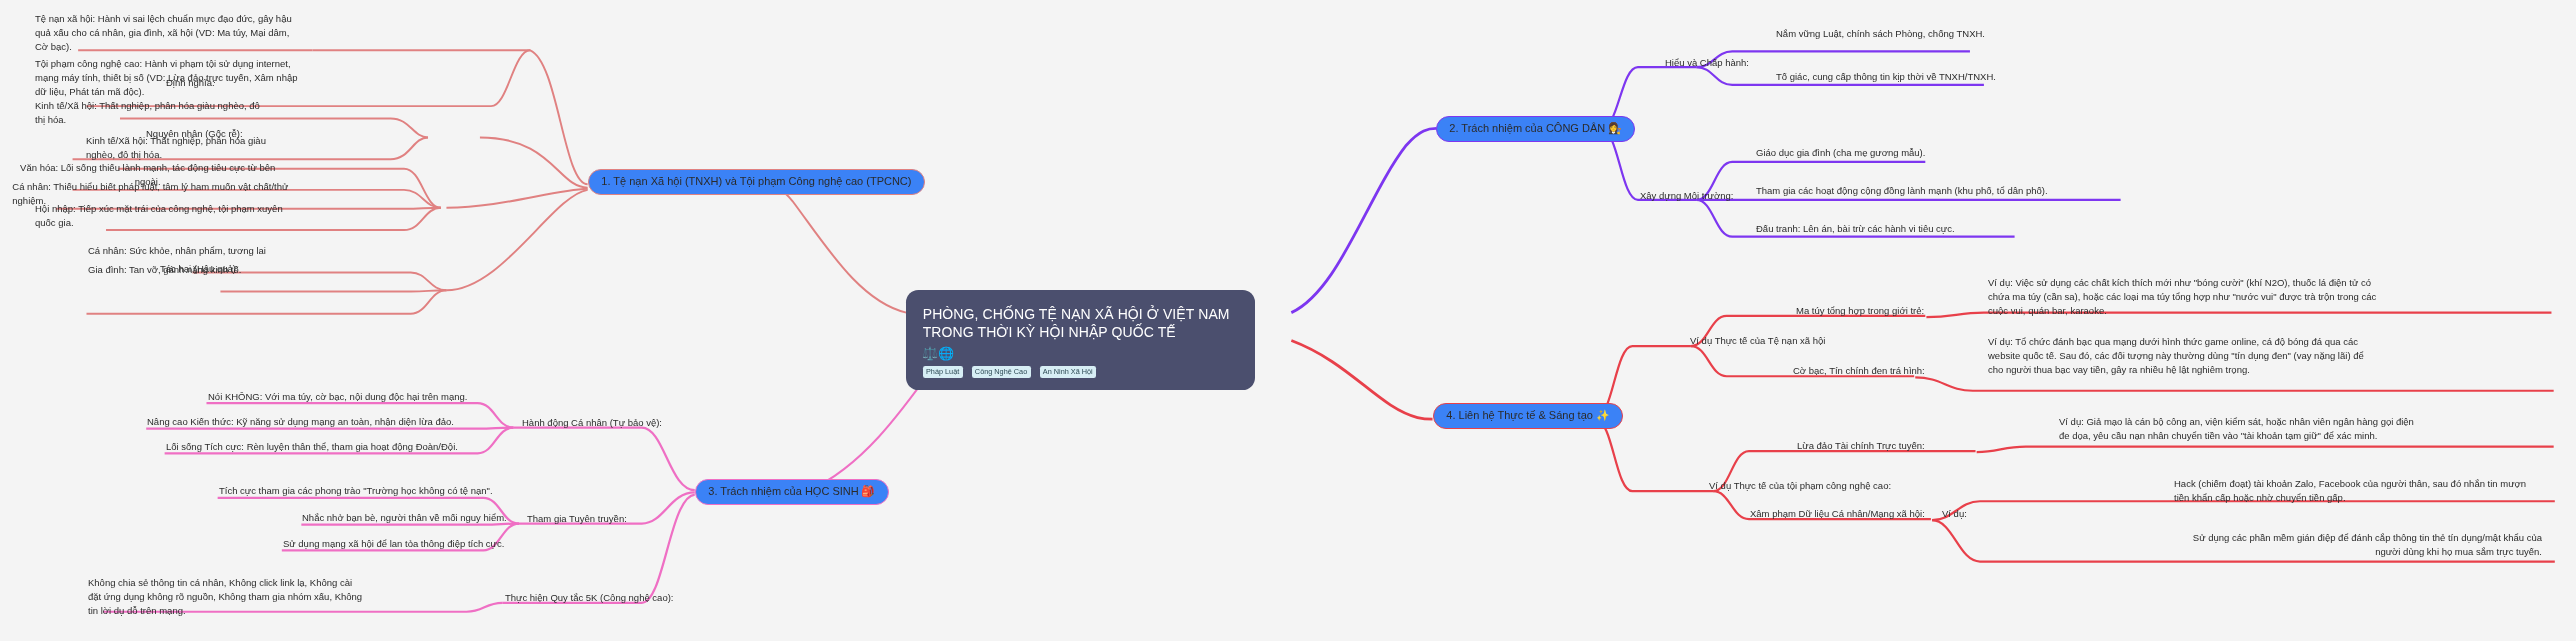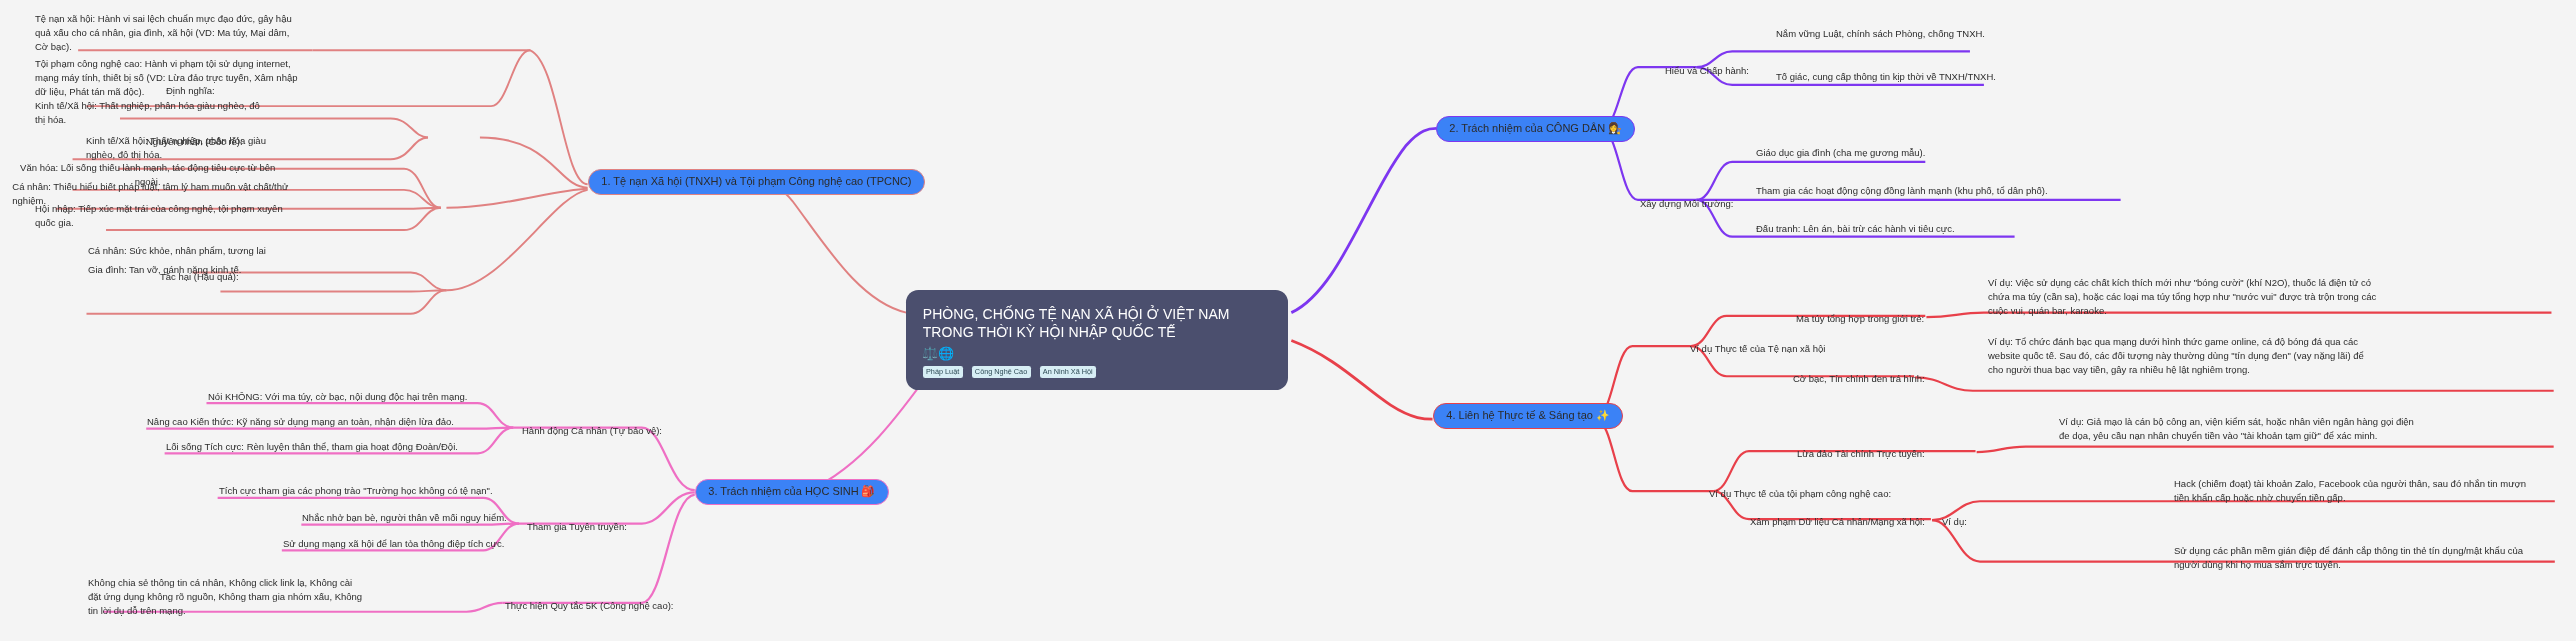--- a/index.html
+++ b/index.html
@@ -8,21 +8,21 @@
     width:2576px;height:642px;position:relative;overflow:hidden;
     color:#2b2b2b;
   }
   #canvas{position:absolute;inset:0;}
   svg.links{position:absolute;left:0;top:0;width:2576px;height:642px;pointer-events:none;}
 
   .node{position:absolute;box-sizing:border-box;}
 
   
   .center{
-    left:906px;top:290px;width:382px;
+    left:906px;top:290px;width:349px;
     background:#4b4f6e;border-radius:12.3px;
     padding:14.5px 16.7px 12.3px 16.7px;color:#fff;
   }
   .center .title{
     font-size:14px;line-height:1.32;letter-spacing:0.1px;font-weight:400;
   }
   .center .emoji{font-size:13px;margin-top:5.6px;line-height:1;}
   .center .tags{margin-top:5.6px;display:flex;gap:9px;flex-wrap:wrap;}
   .center .tags span{
     background:#d7eef5;color:#2d4a55;border-radius:2.2px;
@@ -34,21 +34,21 @@
     background:#3b82f6;border-radius:14.5px;padding:5px 12.3px;
     font-size:11px;white-space:nowrap;line-height:1.25;
   }
   .pill.b1{border:1.7px solid #e08181;left:588px;top:169px;}
   .pill.b2{border:1.7px solid #7d36f0;left:1436px;top:116px;}
   .pill.b3{border:1.7px solid #ef6fc4;left:695px;top:479px;}
   .pill.b4{border:1.7px solid #e8404a;left:1433px;top:403px;}
 
   
   .leaf{font-size:9.5px;line-height:1.45;white-space:pre-line;}
-  .mid{font-size:9.5px;white-space:nowrap;margin-top:8px;}
+  .mid{font-size:9.5px;white-space:nowrap;}
 </style>
 </head>
 <body>
 
 <div id="canvas">
 
   <svg class="links" viewBox="0 0 4616 1150">
     <g fill="none" stroke-width="3.5">
 
       <path d="M1624,560 C1540,540 1480,440 1420,360 C1400,335 1380,330 1365,330" stroke="#e08181"></path>
@@ -185,16 +185,16 @@
   <div class="node leaf" style="left:1988px;top:276px;width:405px;">Ví dụ: Việc sử dụng các chất kích thích mới như "bóng cười" (khí N2O), thuốc lá điện tử có chứa ma túy (cần sa), hoặc các loại ma túy tổng hợp như "nước vui" được trà trộn trong các cuộc vui, quán bar, karaoke.</div>
   <div class="node mid" style="left:1793px;top:365px;">Cờ bạc, Tín chính đen trá hình:</div>
   <div class="node leaf" style="left:1988px;top:335px;width:391px;">Ví dụ: Tổ chức đánh bạc qua mạng dưới hình thức game online, cá độ bóng đá qua các website quốc tế. Sau đó, các đối tượng này thường dùng "tín dụng đen" (vay nặng lãi) để cho người thua bạc vay tiền, gây ra nhiều hệ lật nghiêm trọng.</div>
 
   <div class="node mid" style="left:1709px;top:480px;">Ví dụ Thực tế của tội phạm công nghệ cao:</div>
   <div class="node mid" style="left:1797px;top:440px;">Lừa đảo Tài chính Trực tuyến:</div>
   <div class="node leaf" style="left:2059px;top:415px;width:368px;">Ví dụ: Giả mạo là cán bộ công an, viện kiểm sát, hoặc nhân viên ngân hàng gọi điện đe dọa, yêu cầu nạn nhân chuyển tiền vào "tài khoản tạm giữ" để xác minh.</div>
   <div class="node mid" style="left:1750px;top:508px;">Xâm phạm Dữ liệu Cá nhân/Mạng xã hội:</div>
   <div class="node mid" style="left:1942px;top:508px;">Ví dụ:</div>
   <div class="node leaf" style="left:2174px;top:477px;width:368px;">Hack (chiếm đoạt) tài khoản Zalo, Facebook của người thân, sau đó nhắn tin mượn tiền khẩn cấp hoặc nhờ chuyển tiền gấp.</div>
-  <div class="node leaf" style="left:2174px;top:544px;width:368px;">Sử dụng các phần mềm gián điệp để đánh cắp thông tin thẻ tín dụng/mật khẩu của người dùng khi họ mua sắm trực tuyến.</div>
+  <div class="node leaf" style="left:2174px;top:531px;width:368px;text-align:right;">Sử dụng các phần mềm gián điệp để đánh cắp thông tin thẻ tín dụng/mật khẩu của người dùng khi họ mua sắm trực tuyến.</div>
 
 </div>
 
 
 </body></html>

